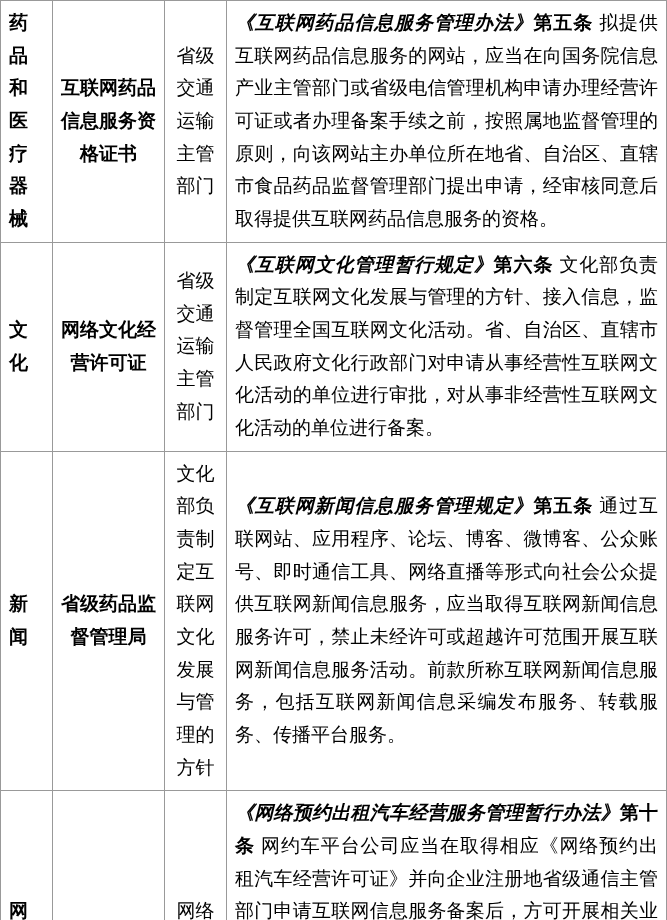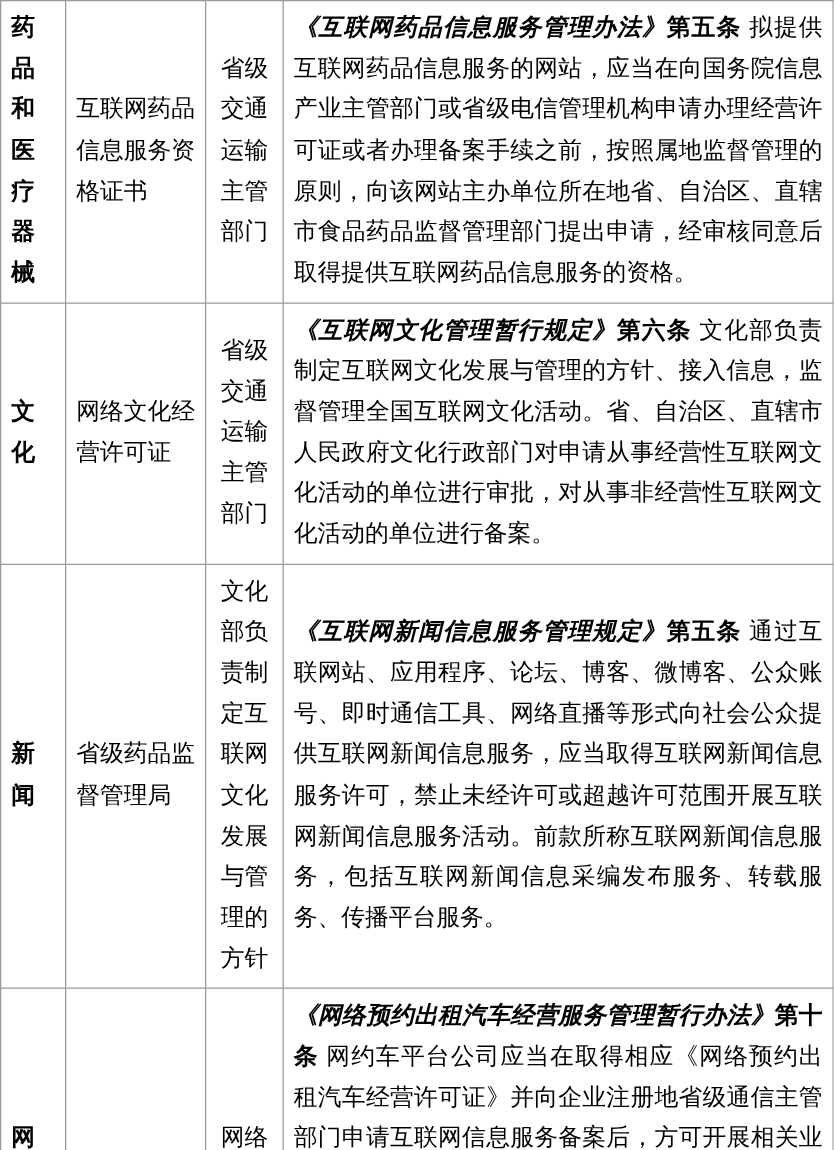--- a/index.html
+++ b/index.html
@@ -28,21 +28,22 @@
     box-sizing: border-box;
   }
   td.col-category {
     width: 52px;
     font-weight: bold;
     padding: 4px 6px;
     letter-spacing: 0px;
   }
   td.col-license {
     width: 112px;
-    font-weight: normal;
+    text-align: center;
+    font-weight: bold;
     padding: 4px 8px;
   }
   td.col-authority {
     width: 62px;
     text-align: center;
     padding: 4px 6px;
   }
   td.col-basis {
     text-align: justify;
     text-justify: inter-ideograph;

